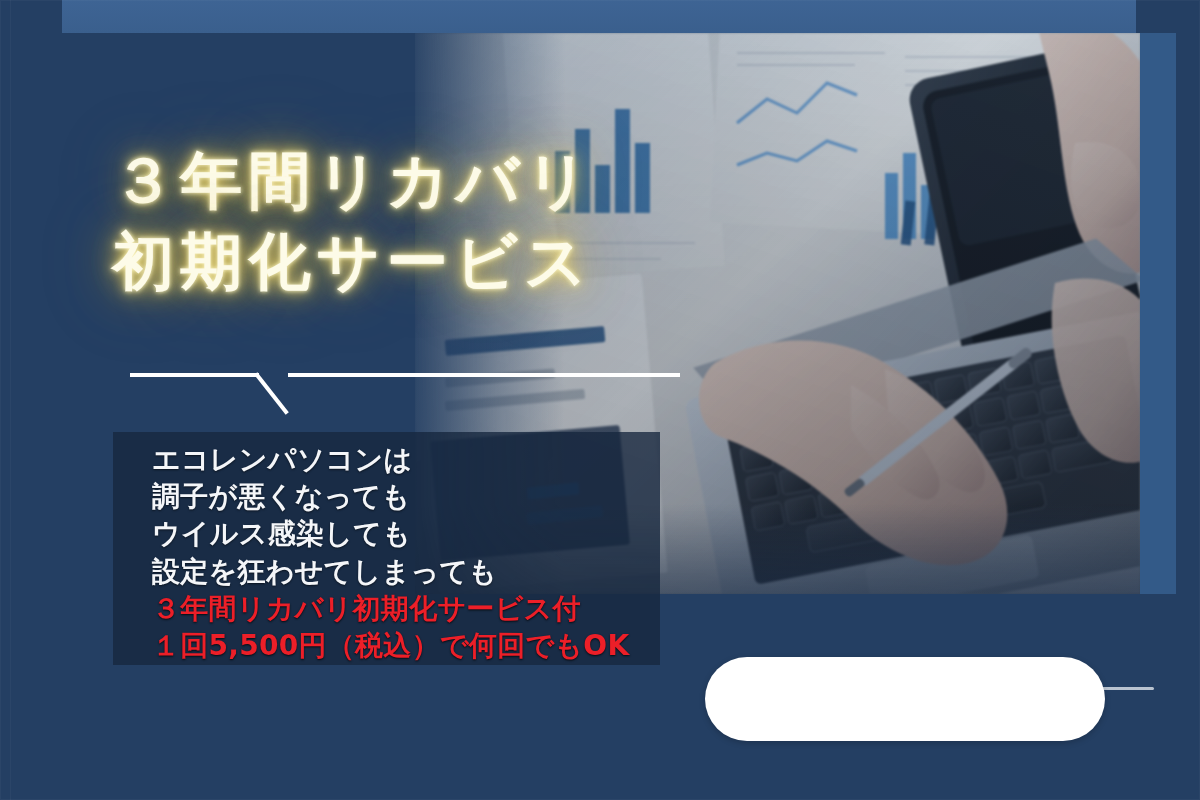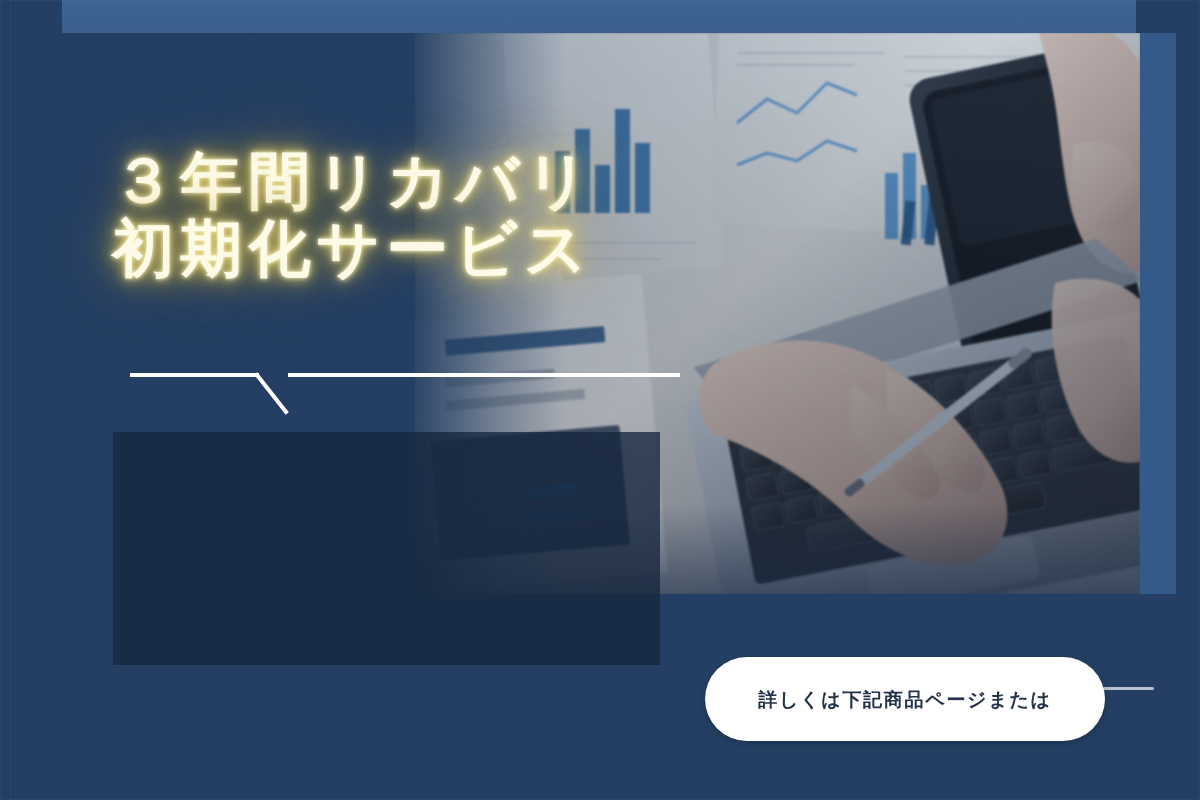--- a/index.html
+++ b/index.html
@@ -85,21 +85,21 @@
     text-shadow:
       0 0 4px  rgba(255,250,205,1),
       0 0 12px rgba(248,226,120,.95),
       0 0 26px rgba(234,198,70,.80),
       0 0 48px rgba(218,176,40,.55),
       0 0 80px rgba(200,155,25,.35);
     pointer-events:none;
     white-space:nowrap;
   }
   .headline .ln{ display:block; }
-  .headline .ln2{ margin-top:1px; }
+  .headline .ln2{ margin-top:14px; }
 
   
   .divider{
     position:absolute;
     left:120px; top:358px;
     width:570px; height:70px;
     pointer-events:none;
   }
 
   
@@ -376,20 +376,27 @@
 
   <svg class="divider" viewBox="0 0 570 70">
     <g stroke="#ffffff" stroke-width="4" stroke-linecap="square" fill="none">
       <line x1="12" y1="17" x2="137" y2="17"></line>
       <line x1="137" y1="17" x2="166" y2="54"></line>
       <line x1="170" y1="17" x2="558" y2="17"></line>
     </g>
   </svg>
 
   <div class="copy-panel"></div>
+  <div class="copy-text">
+    <span class="line">エコレンパソコンは</span>
+    <span class="line">調子が悪くなっても</span>
+    <span class="line">ウイルス感染しても</span>
+    <span class="line">設定を狂わせてしまっても</span>
+    <span class="line hl">３年間リカバリ初期化サービス付</span>
+    <span class="line hl">１回5,500円（税込）で何回でもOK</span>
+  </div>
 
   <div class="pill-tail"></div>
   <div class="pill">
-    <span class="pline">詳しくは下記商品ページまたは</span>
   </div>
 
   <div class="frame-edge"></div>
 </div>
 
 </body></html>

